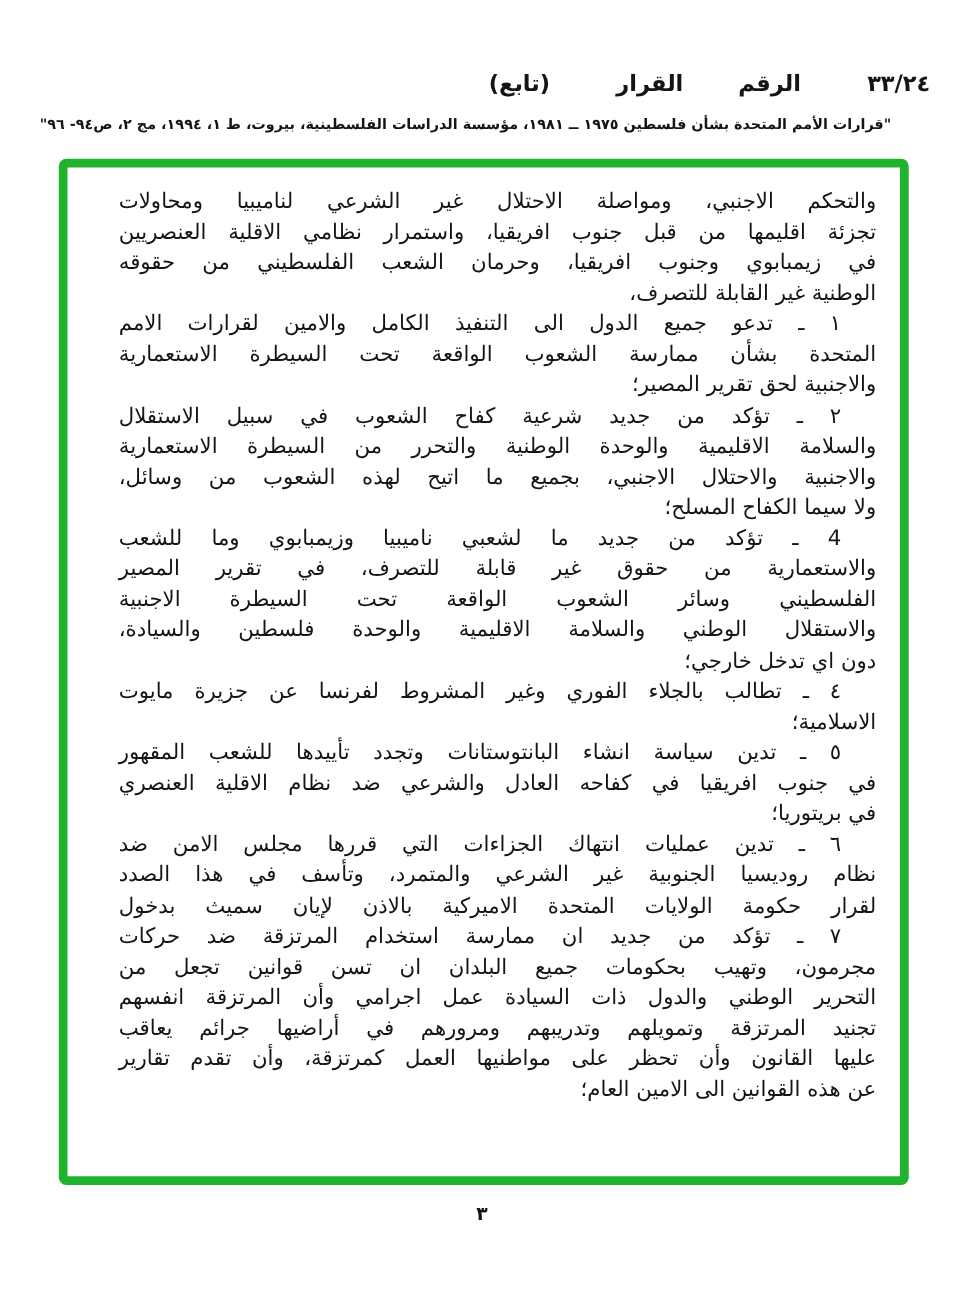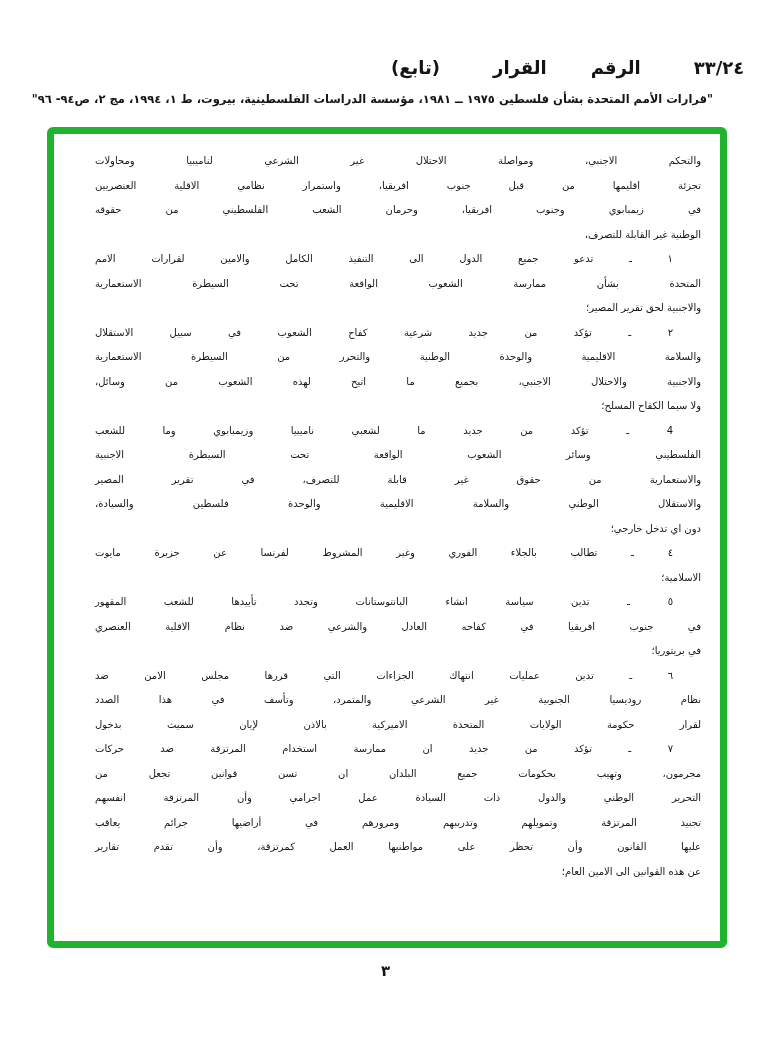--- a/index.html
+++ b/index.html
@@ -22,21 +22,21 @@
   .highlight-box{
     position:absolute;left:47px;top:127px;width:680px;height:821px;
     box-sizing:border-box;border:7px solid #1fb32e;border-radius:6px;
     background:transparent;
   }
   .text-block{
     position:absolute;top:149px;left:95px;width:606px;
     direction:rtl;
   }
   .tline{
-    font-size:10px;line-height:24.5px;height:24.5px;
+    font-size:17px;line-height:24.5px;height:24.5px;
     text-align:justify;text-align-last:justify;
     white-space:nowrap;overflow:visible;
   }
   .tline.last{text-align:right;text-align-last:right;}
   .tline.indent{padding-right:28px;}
   .tline b{font-weight:normal;}
   .page-number{
     position:absolute;top:962px;left:0;right:0;text-align:center;
     font-size:15px;font-weight:bold;
   }
@@ -61,22 +61,22 @@
     <div class="tline"><span>في زيمبابوي وجنوب افريقيا، وحرمان الشعب الفلسطيني من حقوقه</span></div>
     <div class="tline last"><span>الوطنية غير القابلة للتصرف،</span></div>
     <div class="tline indent"><b>١ ـ </b><b>تدعو</b><span> جميع الدول الى التنفيذ الكامل والامين لقرارات الامم</span></div>
     <div class="tline"><span>المتحدة بشأن ممارسة الشعوب الواقعة تحت السيطرة الاستعمارية</span></div>
     <div class="tline last"><span>والاجنبية لحق تقرير المصير؛</span></div>
     <div class="tline indent"><b>٢ ـ </b><b>تؤكد من جديد</b><span> شرعية كفاح الشعوب في سبيل الاستقلال</span></div>
     <div class="tline"><span>والسلامة الاقليمية والوحدة الوطنية والتحرر من السيطرة الاستعمارية</span></div>
     <div class="tline"><span>والاجنبية والاحتلال الاجنبي، بجميع ما اتيح لهذه الشعوب من وسائل،</span></div>
     <div class="tline last"><span>ولا سيما الكفاح المسلح؛</span></div>
     <div class="tline indent"><b>4 ـ </b><b>تؤكد من جديد</b><span> ما لشعبي ناميبيا وزيمبابوي وما للشعب</span></div>
+    <div class="tline"><span>والاستعمارية من حقوق غير قابلة للتصرف، في تقرير المصير</span></div>
     <div class="tline"><span>الفلسطيني وسائر الشعوب الواقعة تحت السيطرة الاجنبية</span></div>
-    <div class="tline"><span>والاستعمارية من حقوق غير قابلة للتصرف، في تقرير المصير</span></div>
     <div class="tline"><span>والاستقلال الوطني والسلامة الاقليمية والوحدة فلسطين والسيادة،</span></div>
     <div class="tline last"><span>دون اي تدخل خارجي؛</span></div>
     <div class="tline indent"><b>٤ ـ </b><b>تطالب</b><span> بالجلاء الفوري وغير المشروط لفرنسا عن جزيرة مايوت</span></div>
     <div class="tline last"><span>الاسلامية؛</span></div>
     <div class="tline indent"><b>٥ ـ </b><b>تدين</b><span> سياسة انشاء البانتوستانات وتجدد تأييدها للشعب المقهور</span></div>
     <div class="tline"><span>في جنوب افريقيا في كفاحه العادل والشرعي ضد نظام الاقلية العنصري</span></div>
     <div class="tline last"><span>في بريتوريا؛</span></div>
     <div class="tline indent"><b>٦ ـ </b><b>تدين</b><span> عمليات انتهاك الجزاءات التي قررها مجلس الامن ضد</span></div>
     <div class="tline"><span>نظام روديسيا الجنوبية غير الشرعي والمتمرد، وتأسف في هذا الصدد</span></div>
     <div class="tline"><span>لقرار حكومة الولايات المتحدة الاميركية بالاذن لإيان سميث بدخول</span></div>

